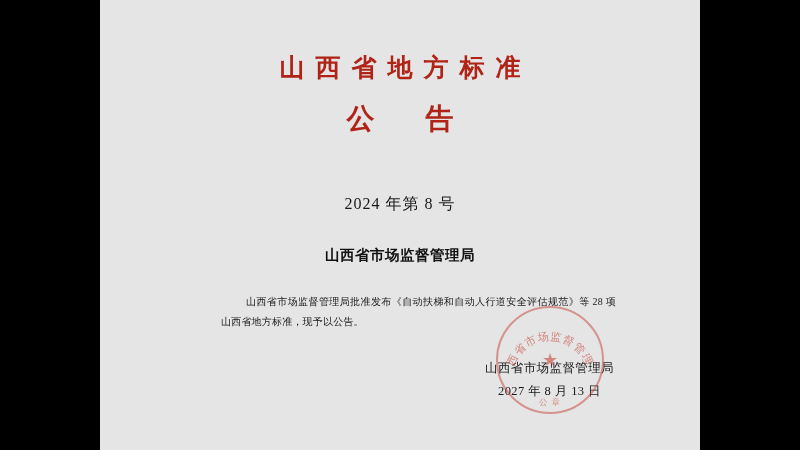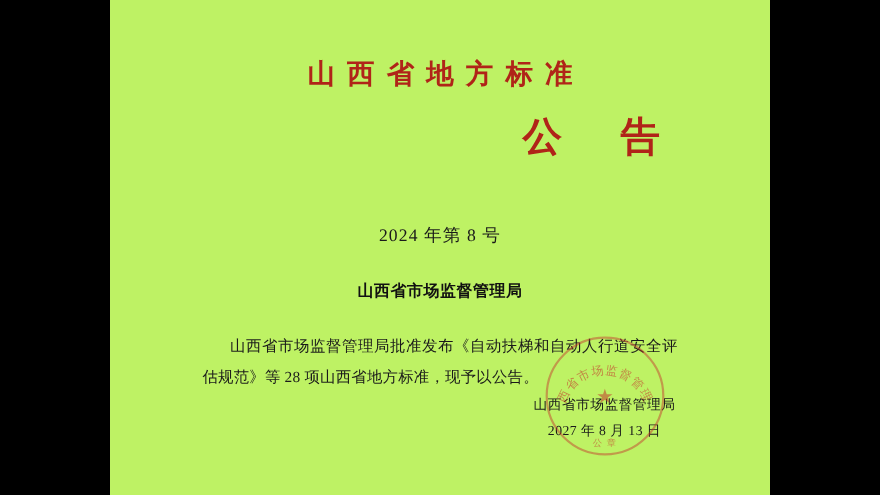--- a/index.html
+++ b/index.html
@@ -18,21 +18,21 @@
     width: 800px;
     height: 450px;
     background: #000000;
   }
   .page {
     position: absolute;
     left: 100px;
     top: 0;
     width: 600px;
     height: 450px;
-    background: #bef264;
+    background: #e5e5e5;
     overflow: hidden;
   }
   .doc-inner {
     position: relative;
     width: 100%;
     height: 100%;
     box-sizing: border-box;
     padding: 38px 78px 0 78px;
   }
   .title-main {
@@ -40,24 +40,24 @@
     color: #b02418;
     font-family: "Liberation Serif", serif;
     font-size: 25px;
     font-weight: bold;
     letter-spacing: 11px;
     text-indent: 11px;
     line-height: 1.25;
     margin-top: 14px;
   }
   .title-sub {
-    text-align: right;
+    text-align: center;
     color: #b02418;
     font-family: "Liberation Serif", serif;
-    font-size: 36px;
+    font-size: 28px;
     font-weight: bold;
     letter-spacing: 22px;
     text-indent: 22px;
     line-height: 1.3;
     margin-top: 18px;
   }
   .issue-no {
     text-align: center;
     color: #1a1a1a;
     font-size: 16px;
@@ -72,25 +72,26 @@
     font-weight: bold;
     line-height: 2.0;
     letter-spacing: 0.5px;
   }
   .headline div {
     white-space: nowrap;
   }
   .body-text {
     margin-top: 22px;
     color: #1a1a1a;
-    font-size: 14px;
+    font-size: 10px;
     line-height: 2.0;
     text-align: justify;
     letter-spacing: 0.2px;
     padding: 0 6px;
+    margin-left: 37px;
   }
   .body-text .indent {
     text-indent: 25px;
     display: block;
   }
   .signature {
     position: absolute;
     right: 86px;
     bottom: 46px;
     text-align: center;

